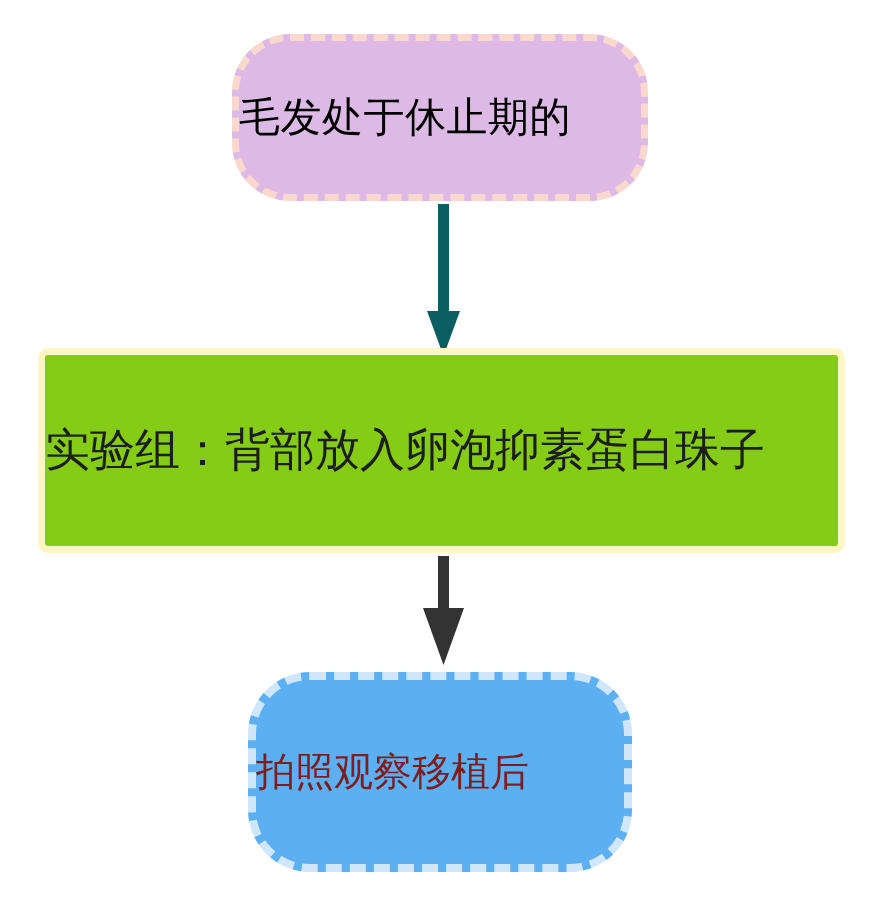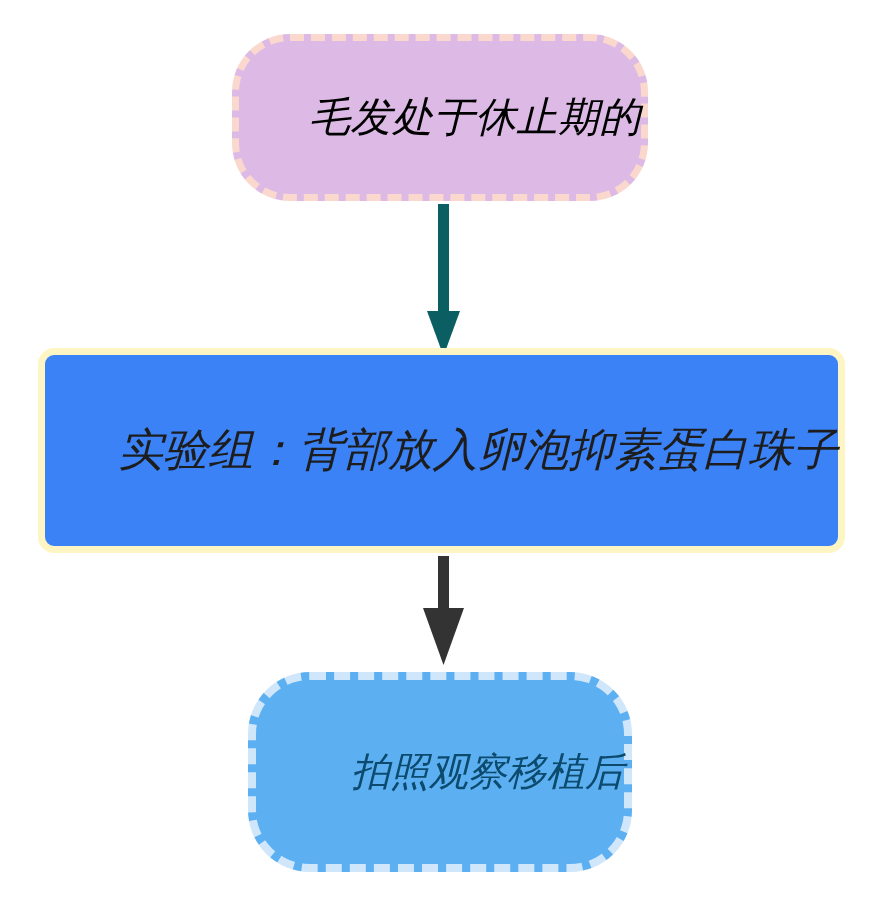--- a/index.html
+++ b/index.html
@@ -22,26 +22,25 @@
     width: 881px;
     height: 909px;
   }
 
   
   .node {
     position: absolute;
     box-sizing: border-box;
     display: flex;
     flex-direction: column;
-    align-items: flex-end;
+    align-items: flex-start;
     justify-content: center;
     text-align: center;
     line-height: 1.22;
     white-space: pre;
-    font-style: italic;
   }
 
   
   #node-start {
     left: 232px;
     top: 34px;
     width: 416px;
     height: 167px;
     background: #ddbae5;
     border: 7px dashed #fbd8ce;
@@ -51,39 +50,39 @@
     font-size: 41px;
     letter-spacing: 0.5px;
   }
 
   
   #node-process {
     left: 38px;
     top: 348px;
     width: 807px;
     height: 205px;
-    background: #3b82f6;
+    background: #84cc16;
     border: 7px solid #fdf6c4;
-    border-radius: 16px;
+    border-radius: 10px;
     color: #1d1d1d;
     font-family: "Liberation Serif", serif;
     font-size: 45px;
     letter-spacing: 0px;
   }
 
   
   #node-end {
     left: 248px;
     top: 672px;
     width: 384px;
     height: 200px;
     background: #5cb0f2;
     border: 8px dashed #cfe6fb;
     border-radius: 62px;
-    color: #0c4a6e;
+    color: #7f1d1d;
     font-family: "Liberation Sans", sans-serif;
     font-size: 39px;
   }
 
   .node-line { display: block; }
 
   
   #connectors {
     position: absolute;
     left: 0;

